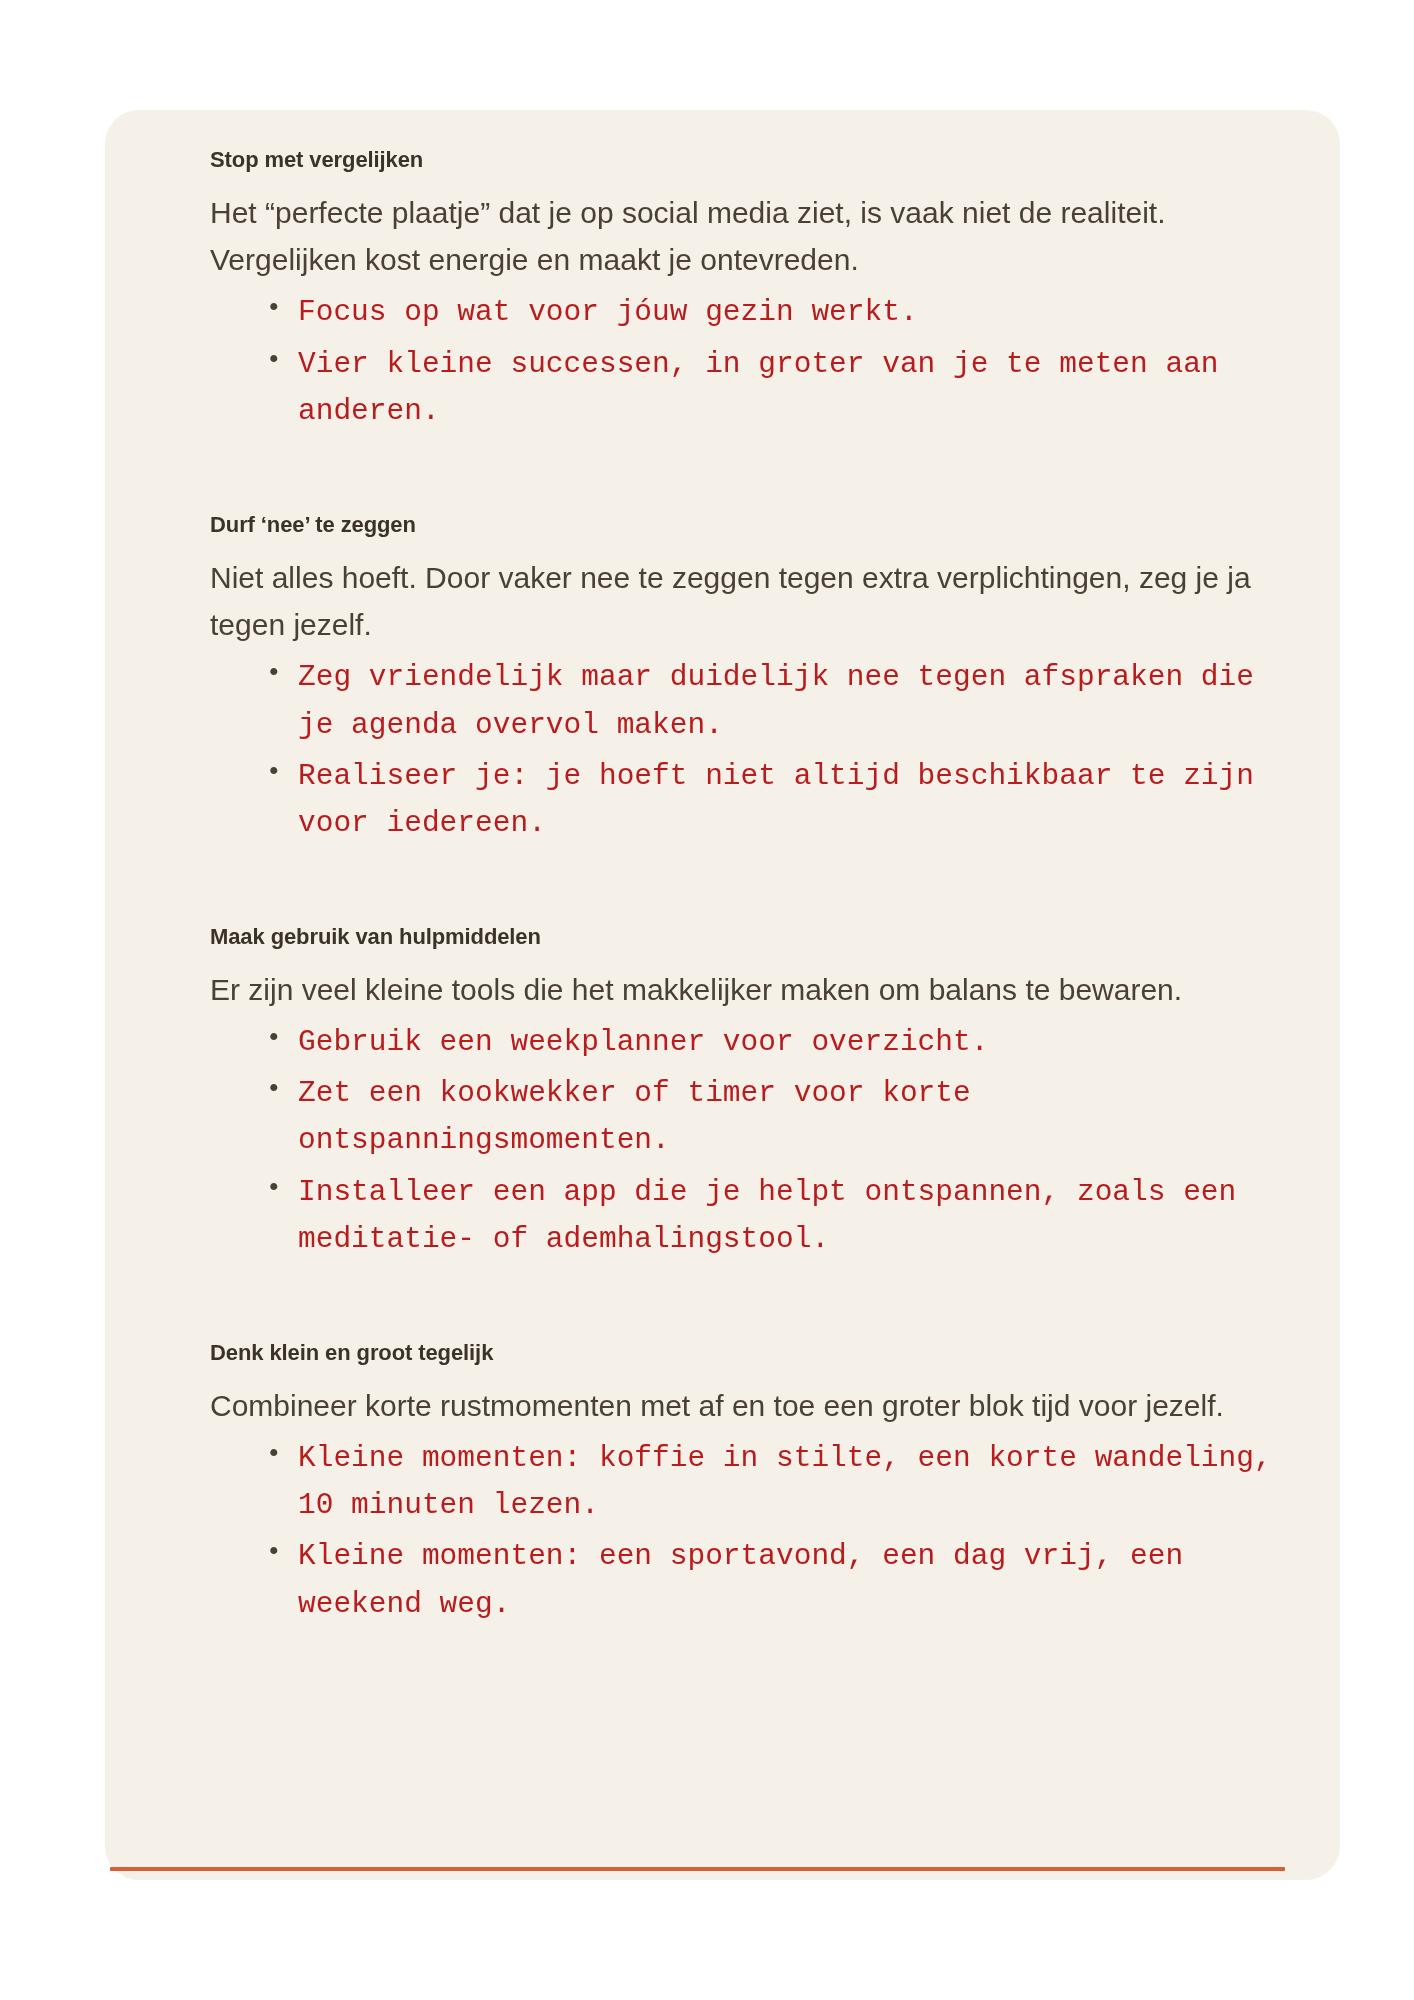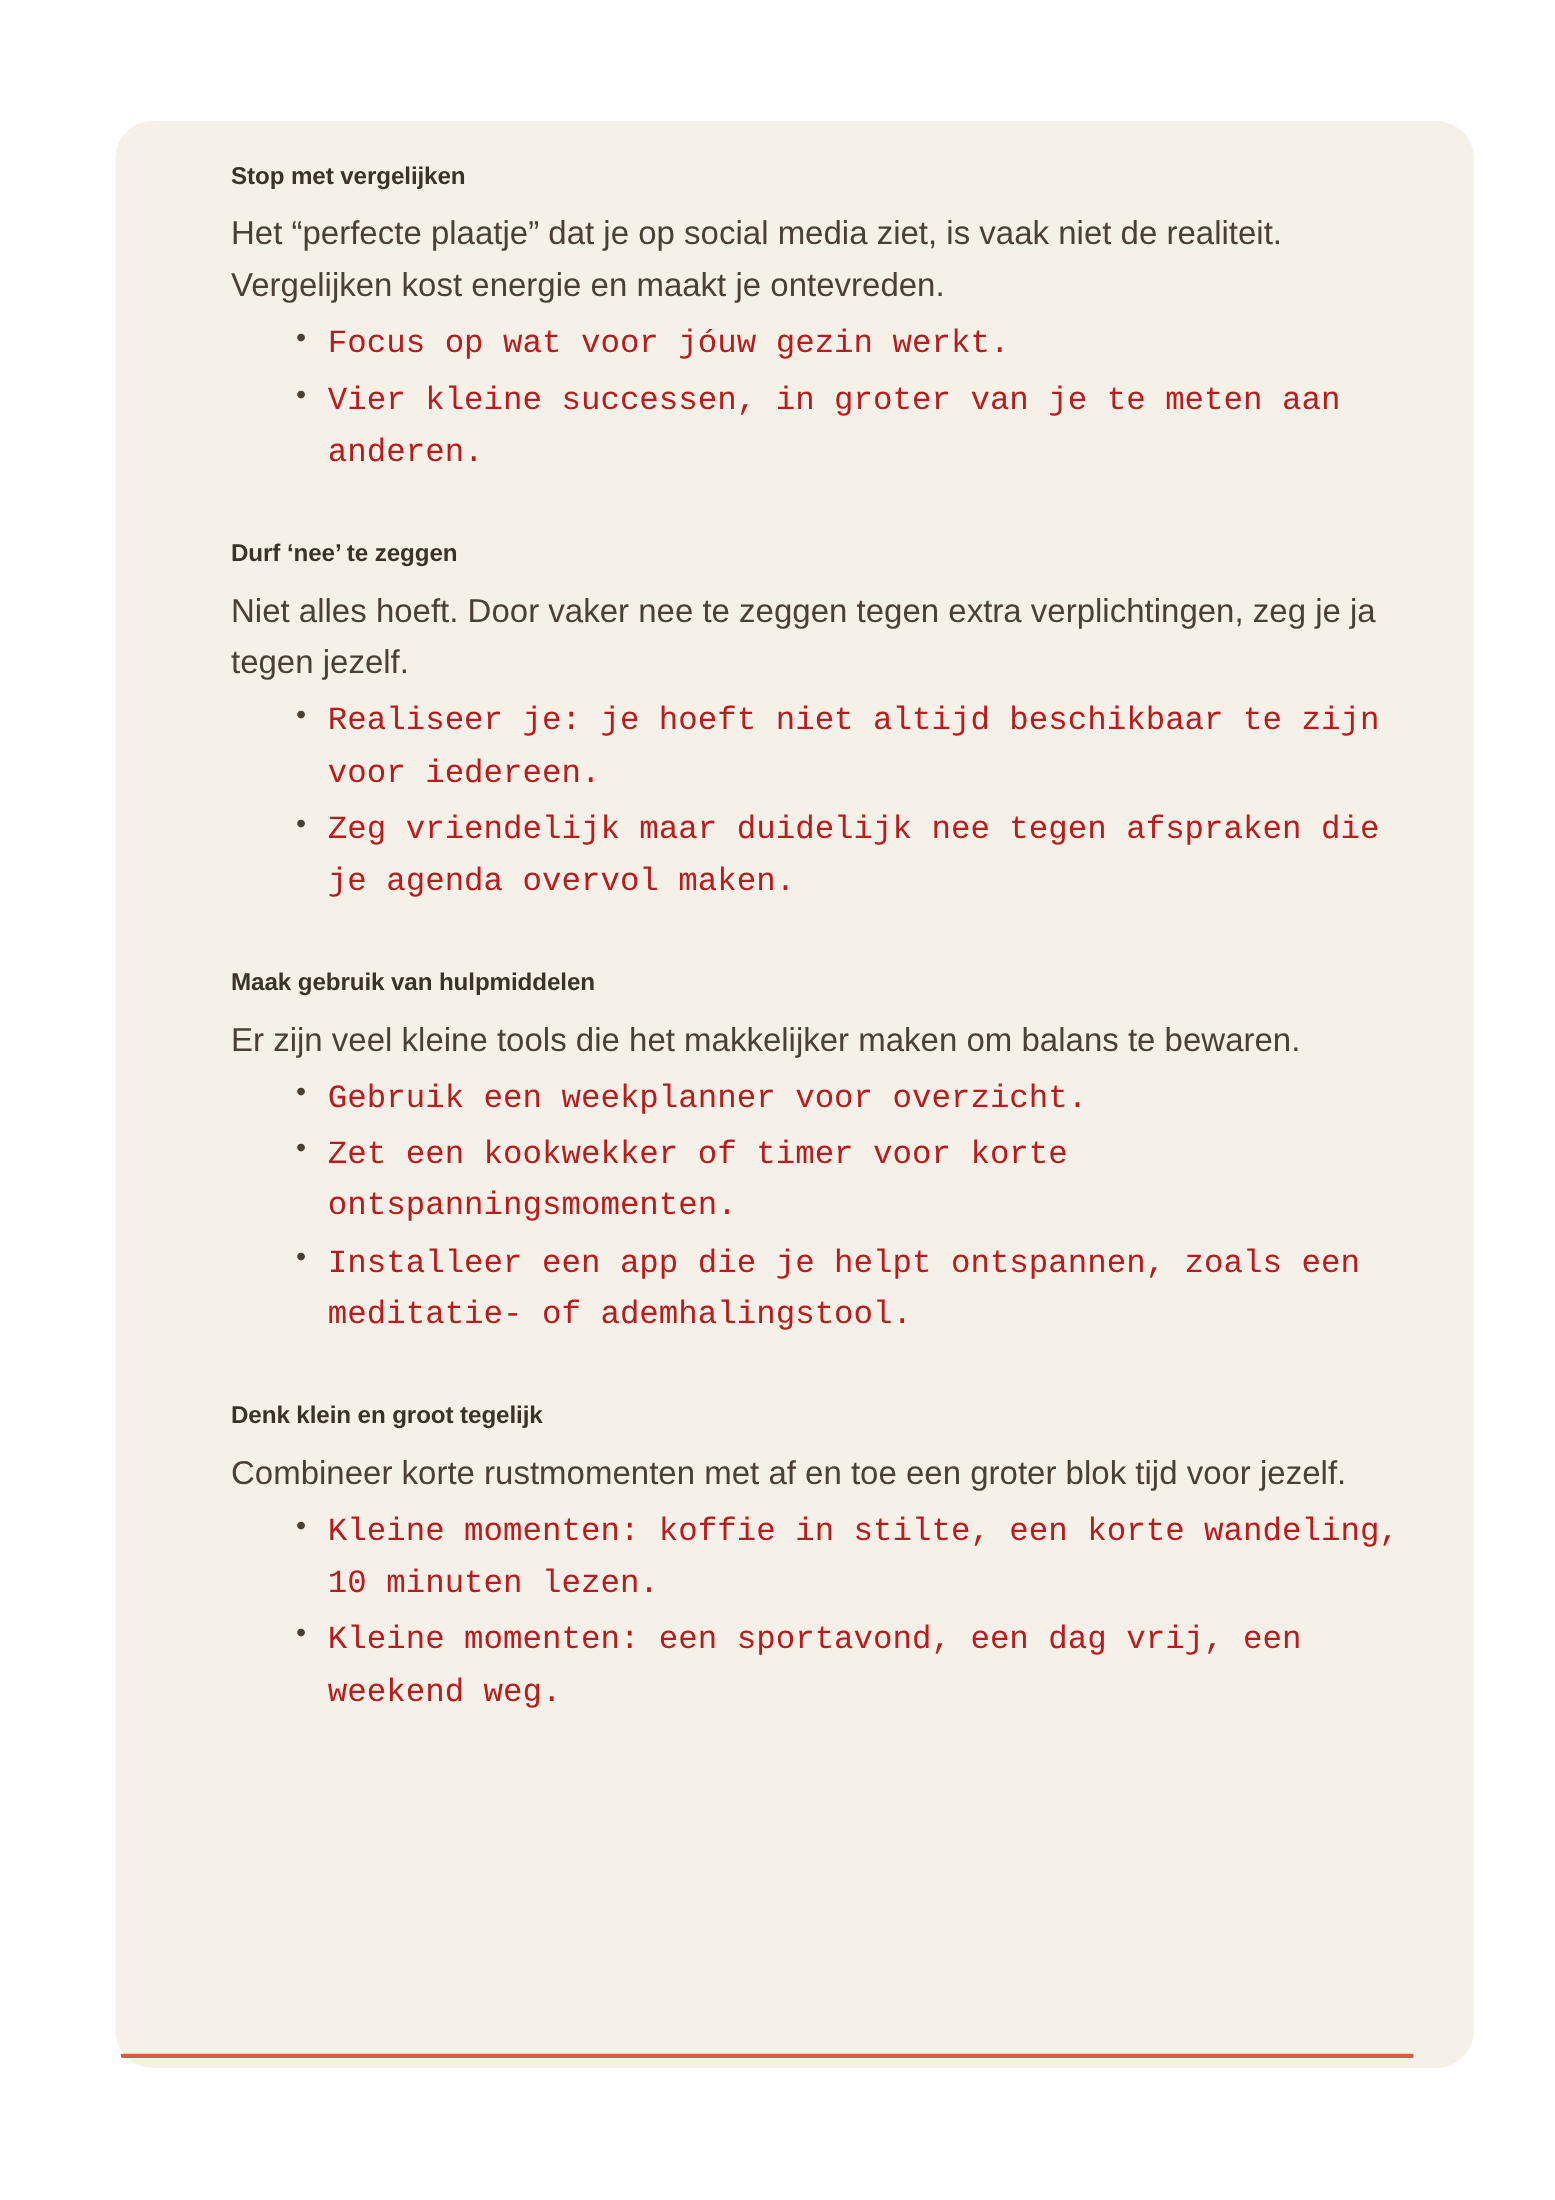--- a/index.html
+++ b/index.html
@@ -37,21 +37,21 @@
     padding: 0 0 0 105px;
     margin-left: -36px;
     box-sizing: border-box;
   }
 
   .section {
     margin: 0 0 0 0;
   }
 
   .section + .section {
-    margin-top: 54px;
+    margin-top: 76px;
   }
 
   .section-heading {
     font-family: "Liberation Sans", sans-serif;
     font-weight: bold;
     font-size: 22px;
     line-height: 1.3;
     letter-spacing: -0.1px;
     color: #3b322a;
     margin: 0 0 14px 0;
@@ -118,22 +118,22 @@
         <ul class="bullet-list">
           <li class="bullet-item">Focus op wat voor jóuw gezin werkt.</li>
           <li class="bullet-item">Vier kleine successen, in groter van je te meten aan anderen.</li>
         </ul>
       </div>
 
       <div class="section">
         <h2 class="section-heading">Durf ‘nee’ te zeggen</h2>
         <p class="section-body">Niet alles hoeft. Door vaker nee te zeggen tegen extra verplichtingen, zeg je ja tegen jezelf.</p>
         <ul class="bullet-list">
+          <li class="bullet-item">Zeg vriendelijk maar duidelijk nee tegen afspraken die je agenda overvol maken.</li>
           <li class="bullet-item">Realiseer je: je hoeft niet altijd beschikbaar te zijn voor iedereen.</li>
-          <li class="bullet-item">Zeg vriendelijk maar duidelijk nee tegen afspraken die je agenda overvol maken.</li>
         </ul>
       </div>
 
       <div class="section">
         <h2 class="section-heading">Maak gebruik van hulpmiddelen</h2>
         <p class="section-body">Er zijn veel kleine tools die het makkelijker maken om balans te bewaren.</p>
         <ul class="bullet-list">
           <li class="bullet-item">Gebruik een weekplanner voor overzicht.</li>
           <li class="bullet-item">Zet een kookwekker of timer voor korte ontspanningsmomenten.</li>
           <li class="bullet-item">Installeer een app die je helpt ontspannen, zoals een meditatie- of ademhalingstool.</li>

